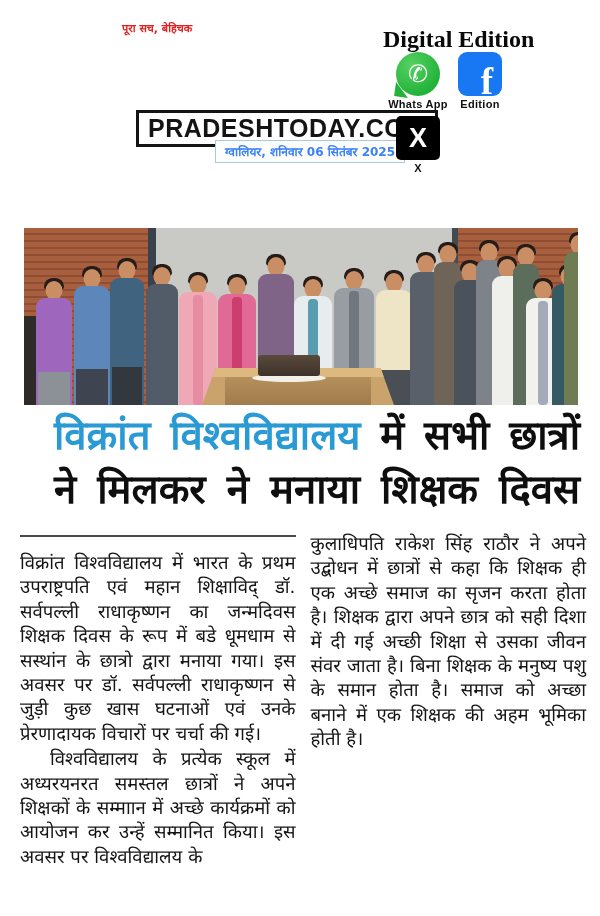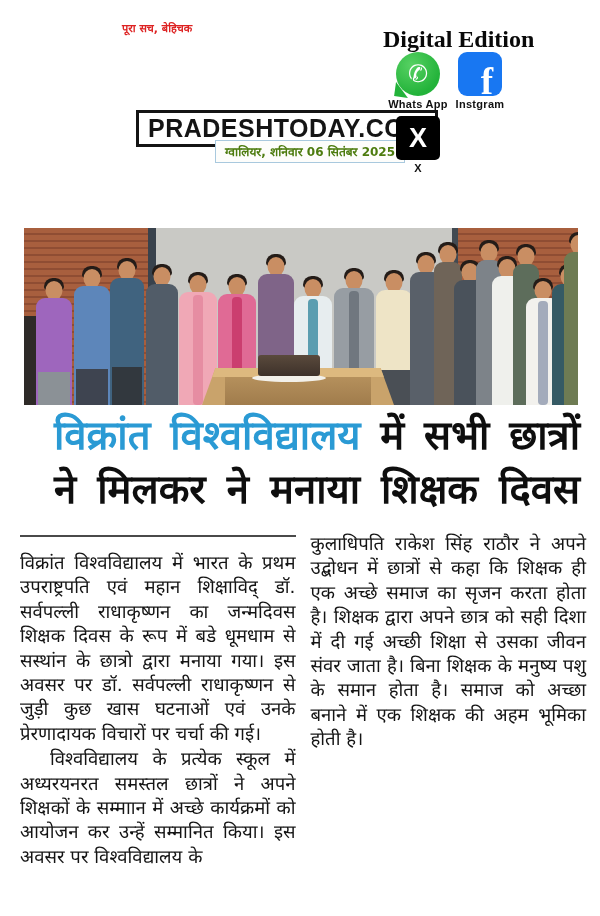--- a/index.html
+++ b/index.html
@@ -8,21 +8,21 @@
 
   
   .masthead{position:absolute;left:0;top:0;width:600px;height:225px;}
   .tagline{position:absolute;left:122px;top:20px;font-size:11px;font-weight:bold;color:#d22;}
   .logo{position:absolute;left:116px;top:26px;width:272px;font-size:57px;line-height:1.35;
         font-weight:bold;color:#e02222;white-space:nowrap;letter-spacing:-1px;}
   .website-box{position:absolute;left:136px;top:110px;border:3px solid #141414;background:#fff;
         padding:1px 9px;font-family:"Liberation Sans","DejaVu Sans",sans-serif;
         font-size:25px;font-weight:bold;color:#141414;letter-spacing:.5px;}
   .date-box{position:absolute;left:215px;top:140px;border:1px solid #a9c9de;background:#fdfdfb;
-        padding:2px 9px;font-size:12px;font-weight:bold;color:#4d7c0f;}
+        padding:2px 9px;font-size:12px;font-weight:bold;color:#3b82f6;}
   .digital{position:absolute;left:383px;top:26px;font-family:"Liberation Serif","DejaVu Serif",serif;
         font-size:24px;font-weight:bold;color:#090909;}
   .social-grid{position:absolute;left:387px;top:52px;width:130px;display:grid;
         grid-template-columns:62px 62px;grid-row-gap:6px;}
   .social{display:flex;flex-direction:column;align-items:center;cursor:pointer;}
   .social-label{margin-top:2px;font-size:11px;font-weight:bold;color:#111;
         font-family:"Liberation Sans","DejaVu Sans",sans-serif;letter-spacing:.3px;}
   .icon{position:relative;width:44px;height:44px;}
   .icon.wa{border-radius:50%;background:radial-gradient(circle at 35% 30%,#57d163,#23b33a 70%);}
   .icon.wa::before{content:"";position:absolute;left:-1px;bottom:-1px;width:0;height:0;
@@ -107,21 +107,21 @@
       <div class="social">
         <div class="icon wa">
             <span class="ph">✆</span>
           </div>
         <div class="social-label">Whats App</div>
       </div>
       <div class="social">
         <div class="icon fb">
             <span class="f">f</span>
           </div>
-        <div class="social-label">Instgram</div>
+        <div class="social-label">Edition</div>
       </div>
       <div class="social">
         <div class="icon x">
             <span class="xg">X</span>
           </div>
         <div class="social-label">X</div>
       </div>
     </div>
   </header>
 

